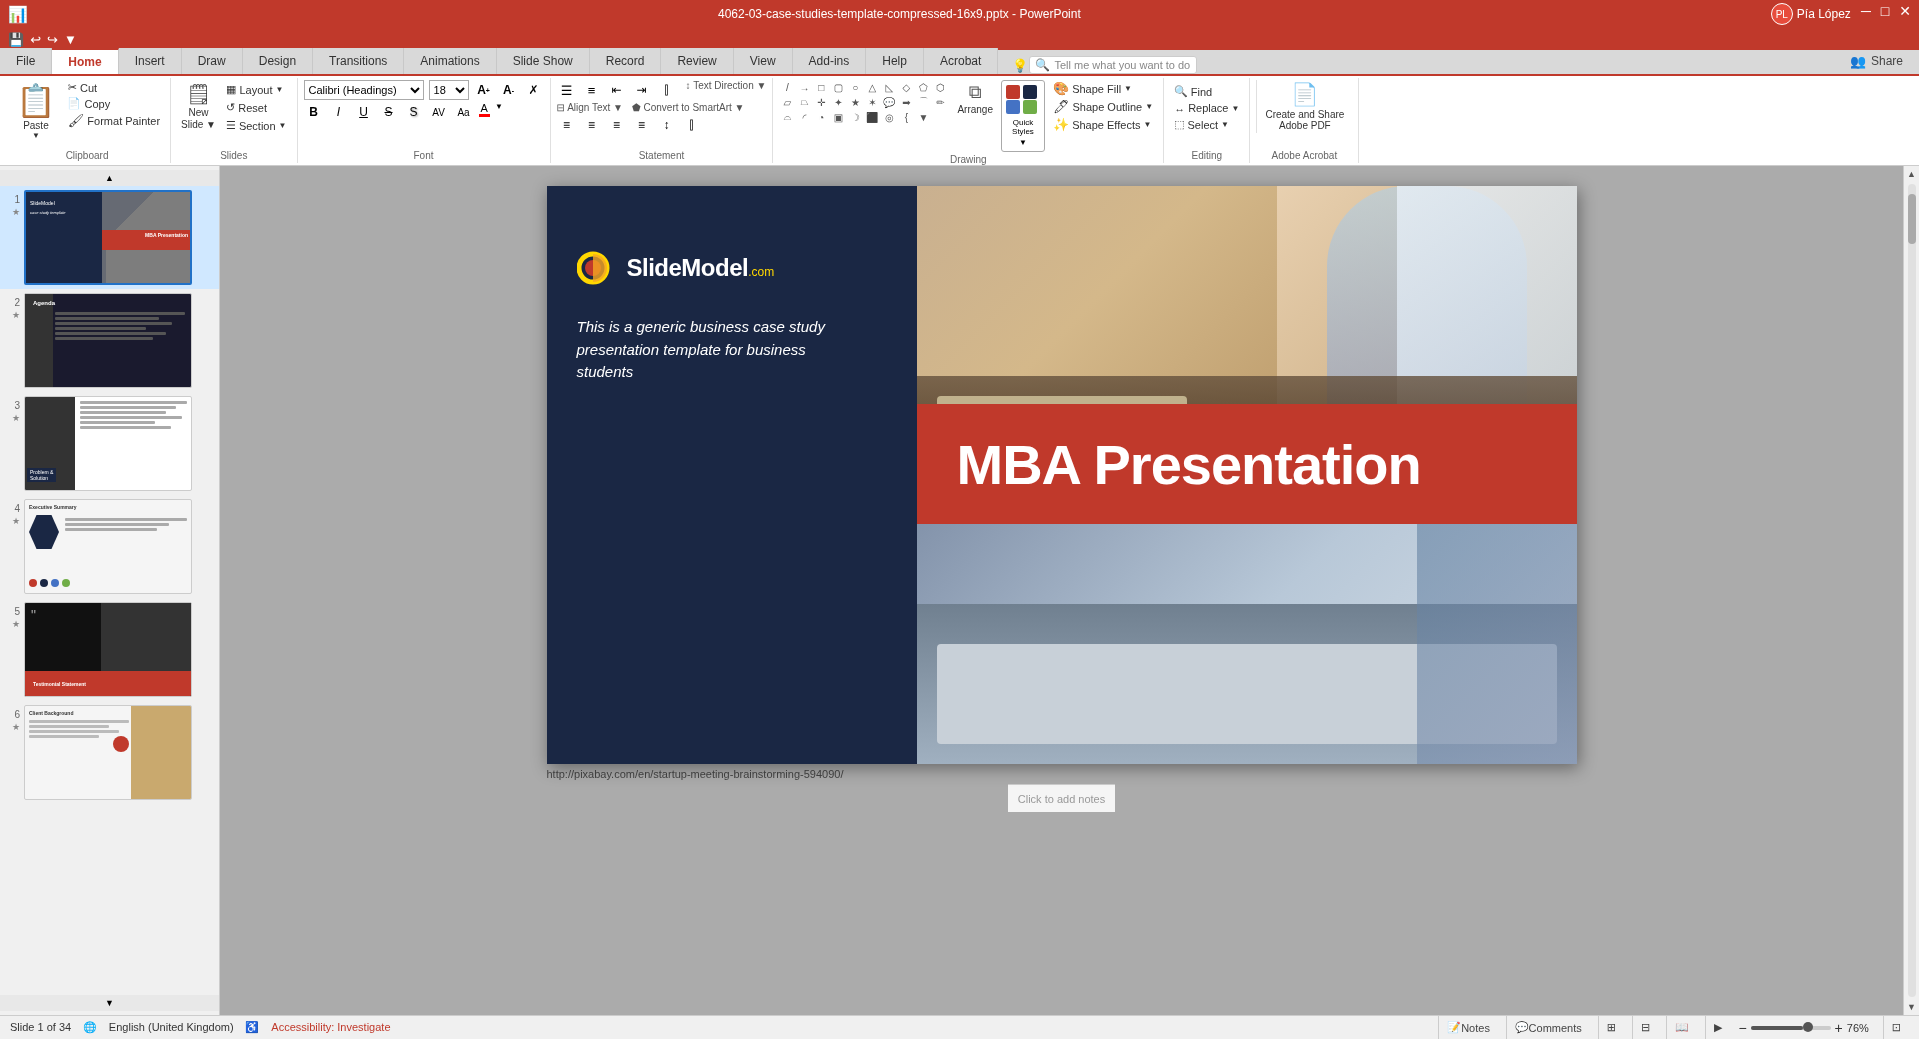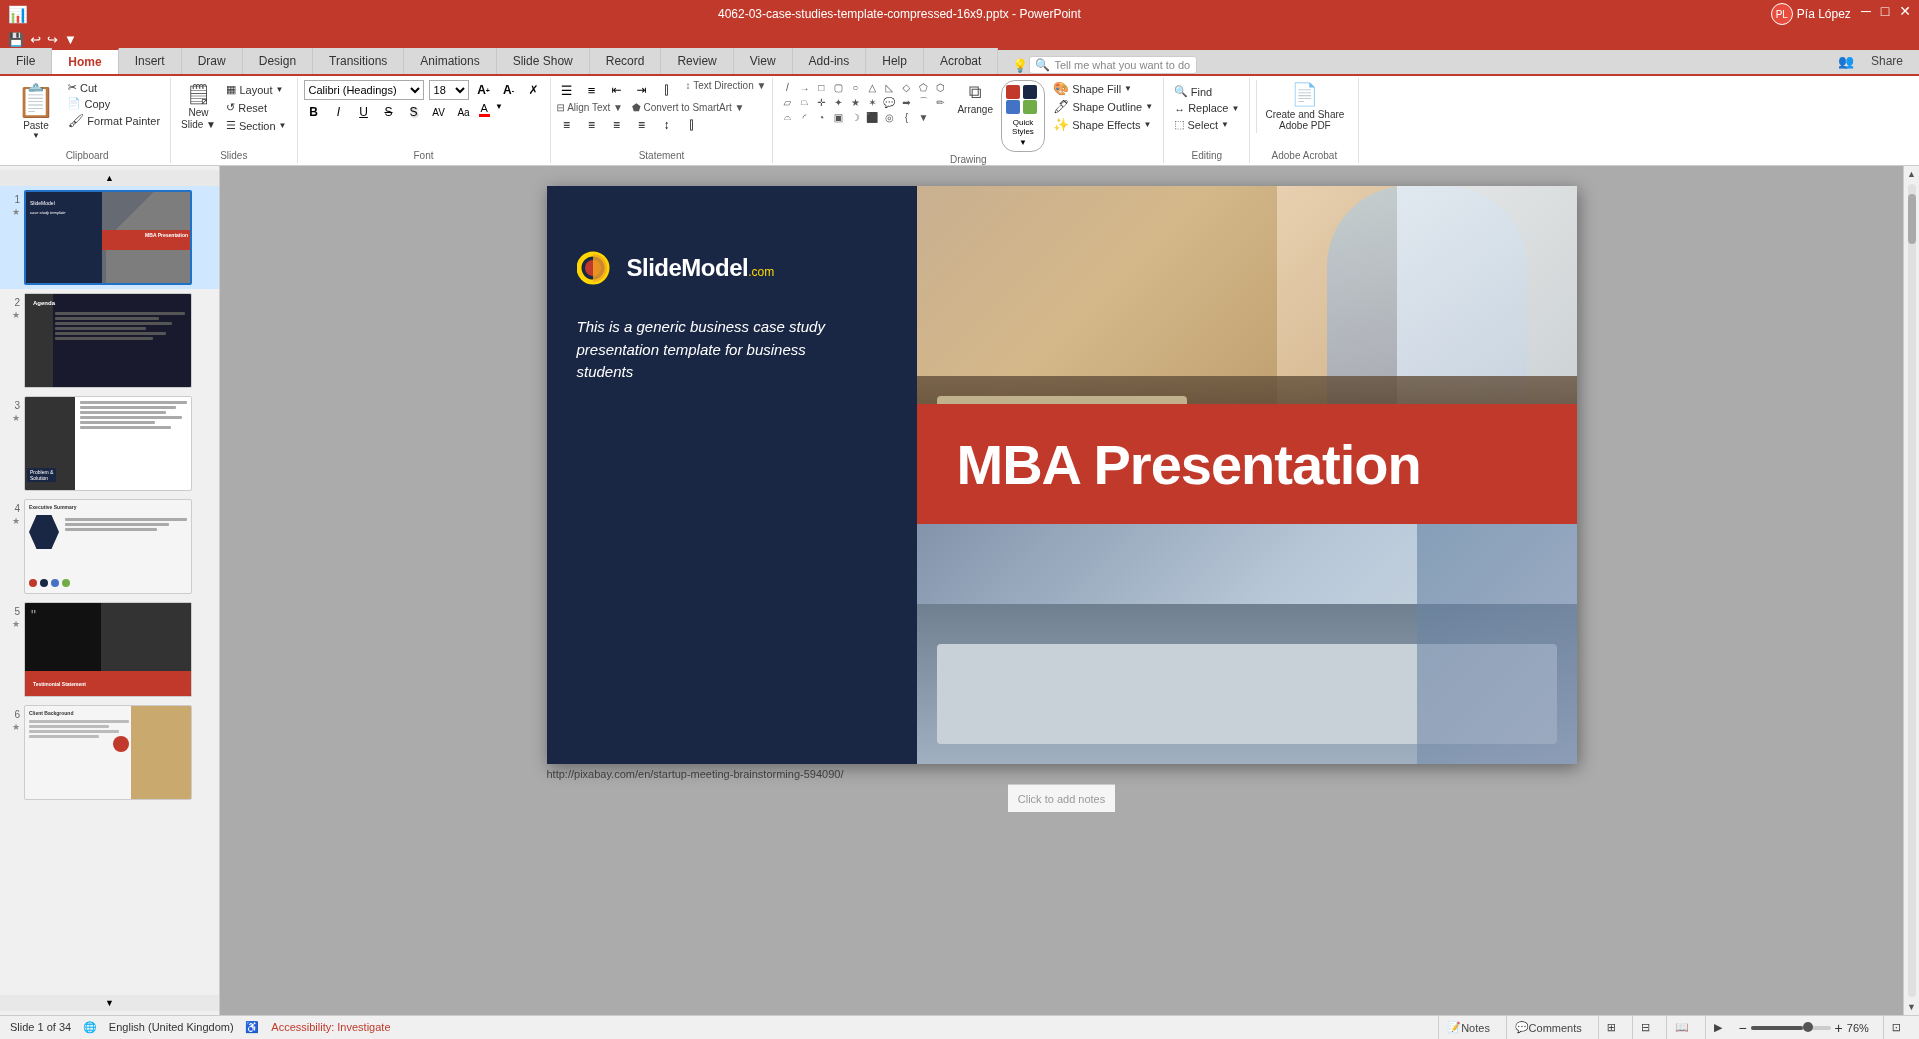--- a/index.html
+++ b/index.html
@@ -126,21 +126,21 @@
     .font-select { height: 20px; font-size: 11px; border: 1px solid #aaa; background: white; min-width: 120px; cursor: pointer; }
     .font-size-select { height: 20px; font-size: 11px; border: 1px solid #aaa; background: white; width: 40px; cursor: pointer; }
     .font-btn { width: 20px; height: 20px; display: flex; align-items: center; justify-content: center; cursor: pointer; font-size: 12px; border-radius: 2px; border: none; background: none; }
     .bold { font-weight: bold; }
     .italic { font-style: italic; }
     .underline { text-decoration: underline; }
     .strikethrough { text-decoration: line-through; }
     .shape-item { width: 16px; height: 14px; display: flex; align-items: center; justify-content: center; font-size: 10px; cursor: pointer; color: #555; }
 
     
-    .quick-styles-box { display: flex; flex-direction: column; align-items: center; justify-content: center; gap: 2px; border: 1px solid #aaa; border-radius: 14px; padding: 2px 4px; cursor: pointer; }
+    .quick-styles-box { display: flex; flex-direction: column; align-items: center; justify-content: center; gap: 2px; border: 1px solid #aaa; border-radius: 3px; padding: 2px 4px; cursor: pointer; }
 
     
     .main-area {
       display: flex;
       flex: 1;
       overflow: hidden;
     }
 
     
     .slide-panel {
@@ -465,21 +465,21 @@
   </div>
   <div style="margin-left:8px; display:flex; align-items:center; padding:0 6px;">
     <span style="font-size:13px; color:#888;">💡</span>
     <div class="tell-me-box">
       <span class="tell-me-icon">🔍</span>
       <span>Tell me what you want to do</span>
     </div>
   </div>
   <div class="tab-share">
     <span style="font-size:13px;">👥</span>
-    <span style="margin-left:16px;">Share</span>
+    <span style="margin-left:4px;">Share</span>
   </div>
 </div>
 
 <div class="ribbon">
 
   <div class="ribbon-group">
     <div class="ribbon-group-content">
       <div class="paste-big">
         <span class="paste-big-icon">📋</span>
         <span>Paste</span>

